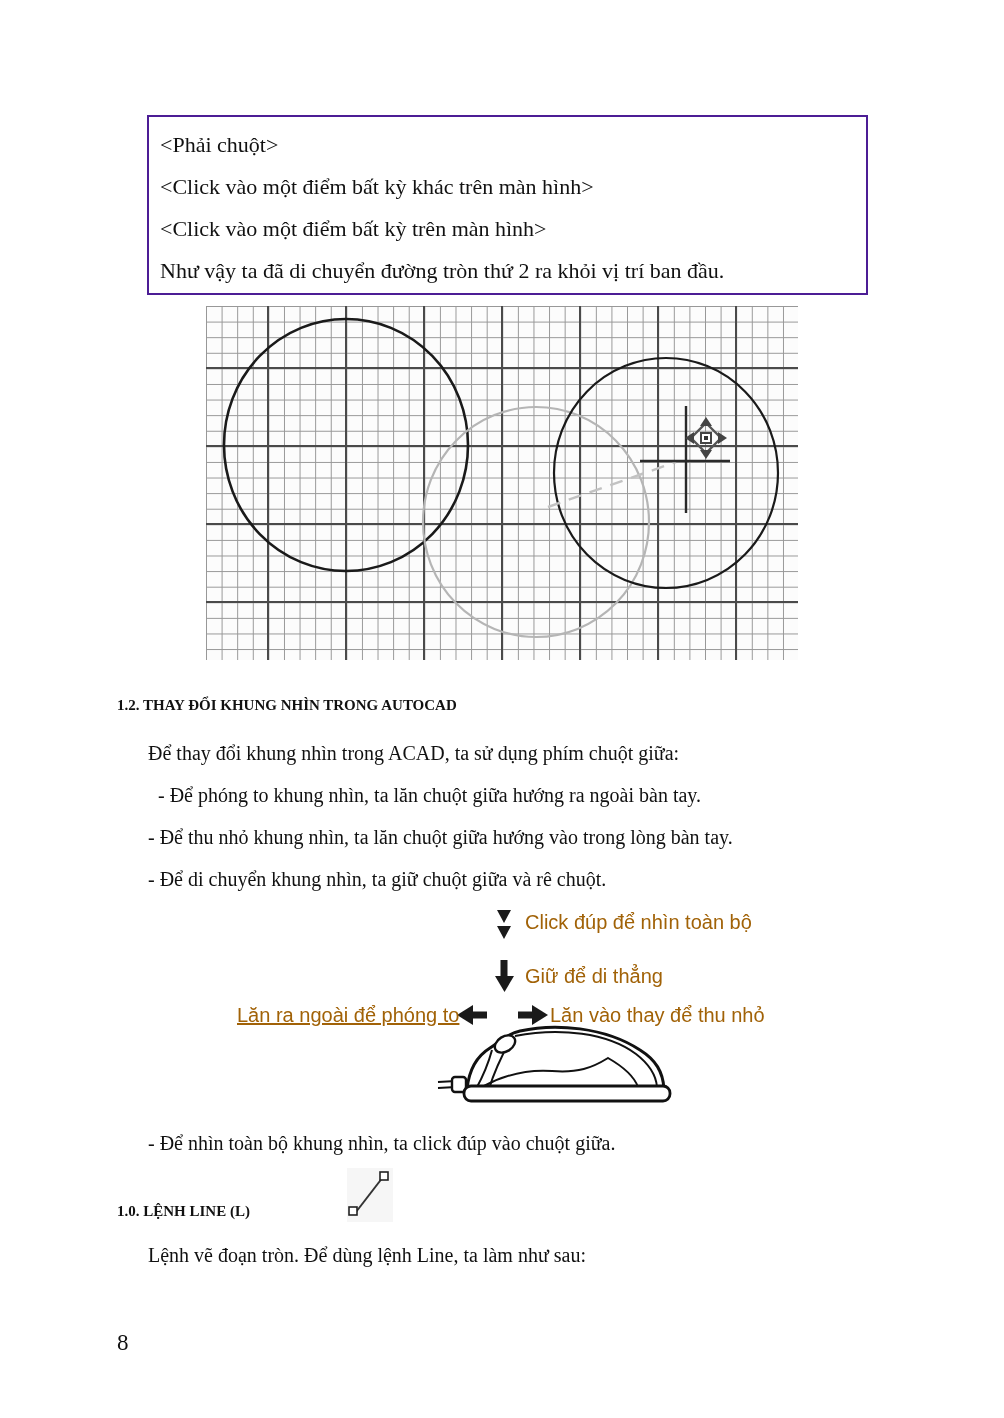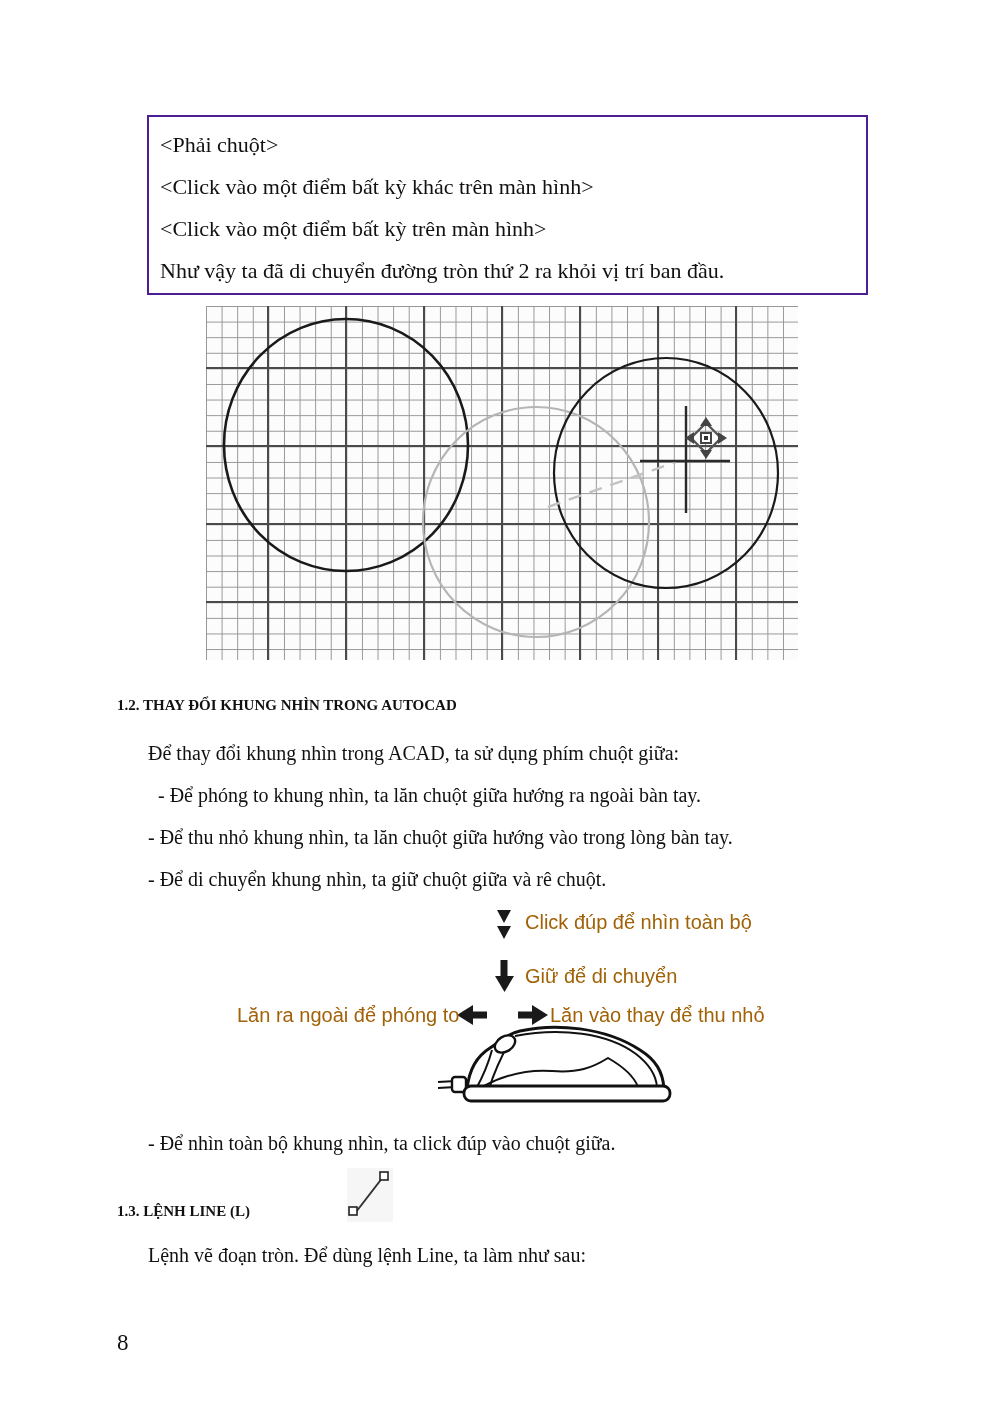--- a/index.html
+++ b/index.html
@@ -114,28 +114,28 @@
       <path d="M237,189 C239,170 247,156 260,148 C270,142 276,134 290,131 C325,123 375,127 410,150 C426,160 433,172 434,189 Z" fill="#fff" stroke="#111" stroke-width="3"></path>
       <path d="M285,136 C330,127 378,133 406,154 C419,164 426,174 427,187" fill="none" stroke="#111" stroke-width="2"></path>
       <path d="M262,150 C258,165 252,178 246,189" fill="none" stroke="#111" stroke-width="2"></path>
       <path d="M282,137 C272,155 264,172 259,189" fill="none" stroke="#111" stroke-width="2"></path>
       <path d="M252,187 C272,176 295,169 322,171 C348,173 362,168 378,158 C392,166 404,176 408,187" fill="none" stroke="#111" stroke-width="2"></path>
       <ellipse cx="275" cy="144" rx="11" ry="7.5" transform="rotate(-32 275 144)" fill="#fff" stroke="#111" stroke-width="2.4"></ellipse>
       <rect x="234" y="186" width="206" height="15" rx="7" fill="#fff" stroke="#111" stroke-width="2.8"></rect>
     </g>
   </svg>
   <div class="abs sans-label" style="left:295px;top:10px;">Click đúp để nhìn toàn bộ</div>
-  <div class="abs sans-label" style="left:295px;top:64px;">Giữ để di chuyển</div>
-  <div class="abs sans-label" style="left:7px;top:103px;">Lăn ra ngoài để phóng to</div>
+  <div class="abs sans-label" style="left:295px;top:64px;">Giữ để di thẳng</div>
+  <div class="abs sans-label" style="left:7px;top:103px;text-decoration:underline;">Lăn ra ngoài để phóng to</div>
   <div class="abs sans-label" style="left:320px;top:103px;">Lăn vào thay để thu nhỏ</div>
 </div>
 
 <div class="abs body-line" style="left:148px;top:1128px;">- Để nhìn toàn bộ khung nhìn, ta click đúp vào chuột giữa.</div>
 
-<div class="abs h2" style="left:117px;top:1196px;">1.3. LỆNH LINE (L)</div>
+<div class="abs h2" style="left:117px;top:1196px;">1.0. LỆNH LINE (L)</div>
 <div class="abs line-icon">
   <svg width="46" height="54" viewBox="0 0 46 54">
     <line x1="9" y1="44" x2="36" y2="9" stroke="#333" stroke-width="2"></line>
     <rect x="2" y="39" width="8" height="8" fill="#fff" stroke="#222" stroke-width="1.6"></rect>
     <rect x="33" y="4" width="8" height="8" fill="#fff" stroke="#222" stroke-width="1.6"></rect>
   </svg>
 </div>
 <div class="abs body-line" style="left:148px;top:1240px;">Lệnh vẽ đoạn tròn. Để dùng lệnh Line, ta làm như sau:</div>
 
 <div class="abs page-num">8</div>

